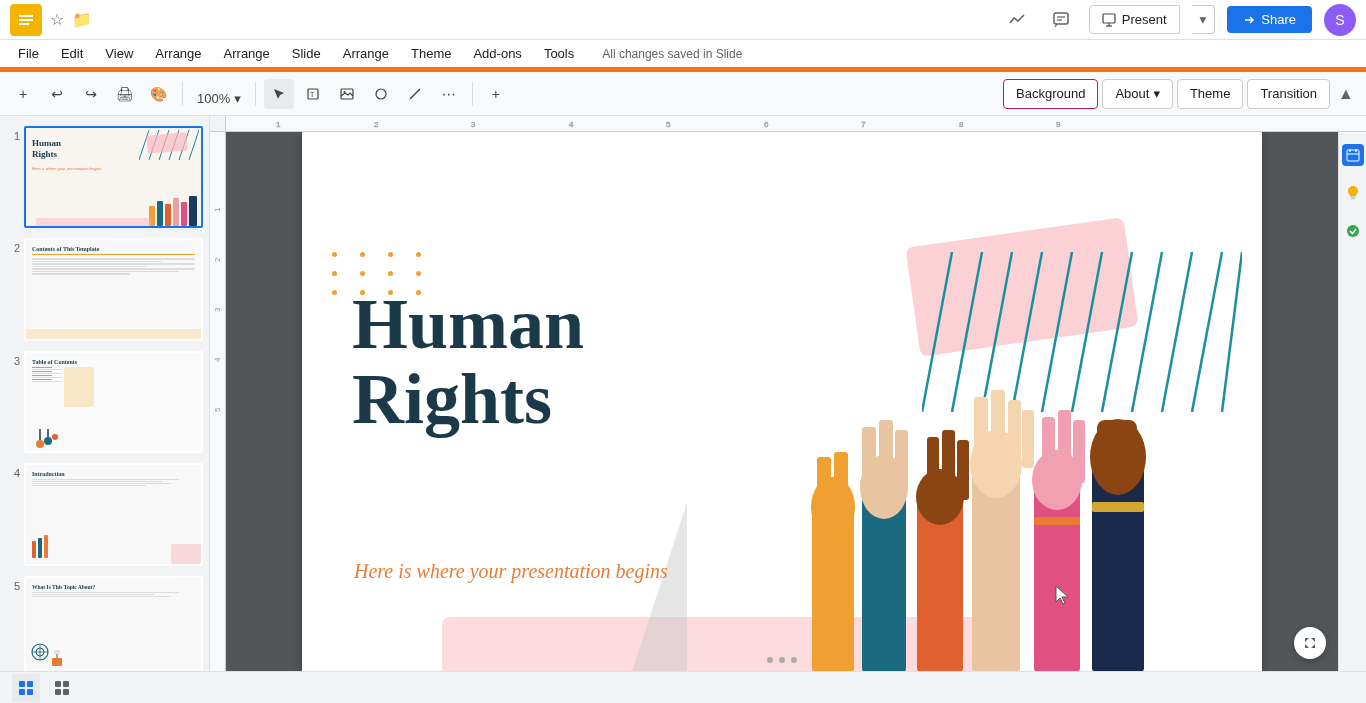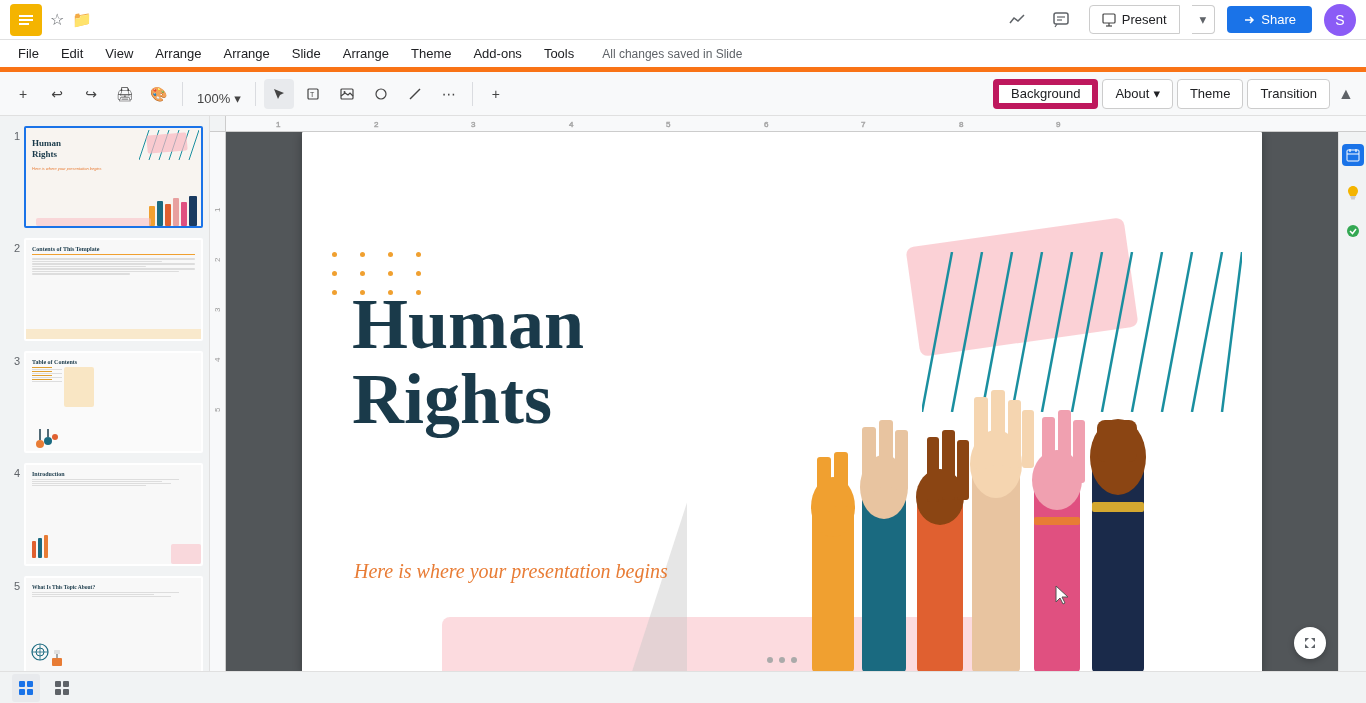--- a/index.html
+++ b/index.html
@@ -23,21 +23,21 @@
     .menu-item { padding: 4px 10px; font-size: 13px; color: #202124; cursor: pointer; border-radius: 4px; }
     .autosave { margin-left: 16px; font-size: 12px; color: #5f6368; }
 
     
     .toolbar { height: 44px; background: #f8f9fa; border-bottom: 1px solid #e0e0e0; display: flex; align-items: center; padding: 0 8px; gap: 4px; }
     .tb-btn { width: 30px; height: 30px; display: flex; align-items: center; justify-content: center; cursor: pointer; border-radius: 4px; color: #444; font-size: 14px; border: none; background: transparent; }
     .tb-separator { width: 1px; height: 24px; background: #dadce0; margin: 0 4px; }
     .tb-dropdown { display: flex; align-items: flex-start; padding: 0 6px; height: 30px; cursor: pointer; border-radius: 4px; font-size: 13px; color: #444; gap: 4px; margin-top: 24px; }
     .toolbar-right { margin-left: auto; display: flex; align-items: center; gap: 4px; }
     .toolbar-section-btn { padding: 5px 12px; height: 30px; display: flex; align-items: center; border-radius: 4px; font-size: 13px; cursor: pointer; border: none; gap: 4px; }
-    .bg-btn { background: #fff; border: 6px solid #be185d; color: #202124; }
+    .bg-btn { background: #fff; border: 1px solid #be185d; color: #202124; }
     .layout-btn { background: #fff; border: 1px solid #ccc; color: #202124; }
     .theme-btn { background: #fff; border: 1px solid #ccc; color: #202124; }
     .transition-btn { background: #fff; border: 1px solid #ccc; color: #202124; }
     .collapse-btn { width: 24px; height: 24px; display: flex; align-items: center; justify-content: center; cursor: pointer; color: #5f6368; }
 
     
     .main-area { display: flex; flex: 1; overflow: hidden; }
 
     
     .slides-panel { width: 210px; background: #f1f3f4; border-right: 1px solid #e0e0e0; overflow-y: auto; padding: 8px 4px; display: flex; flex-direction: column; gap: 6px; }

